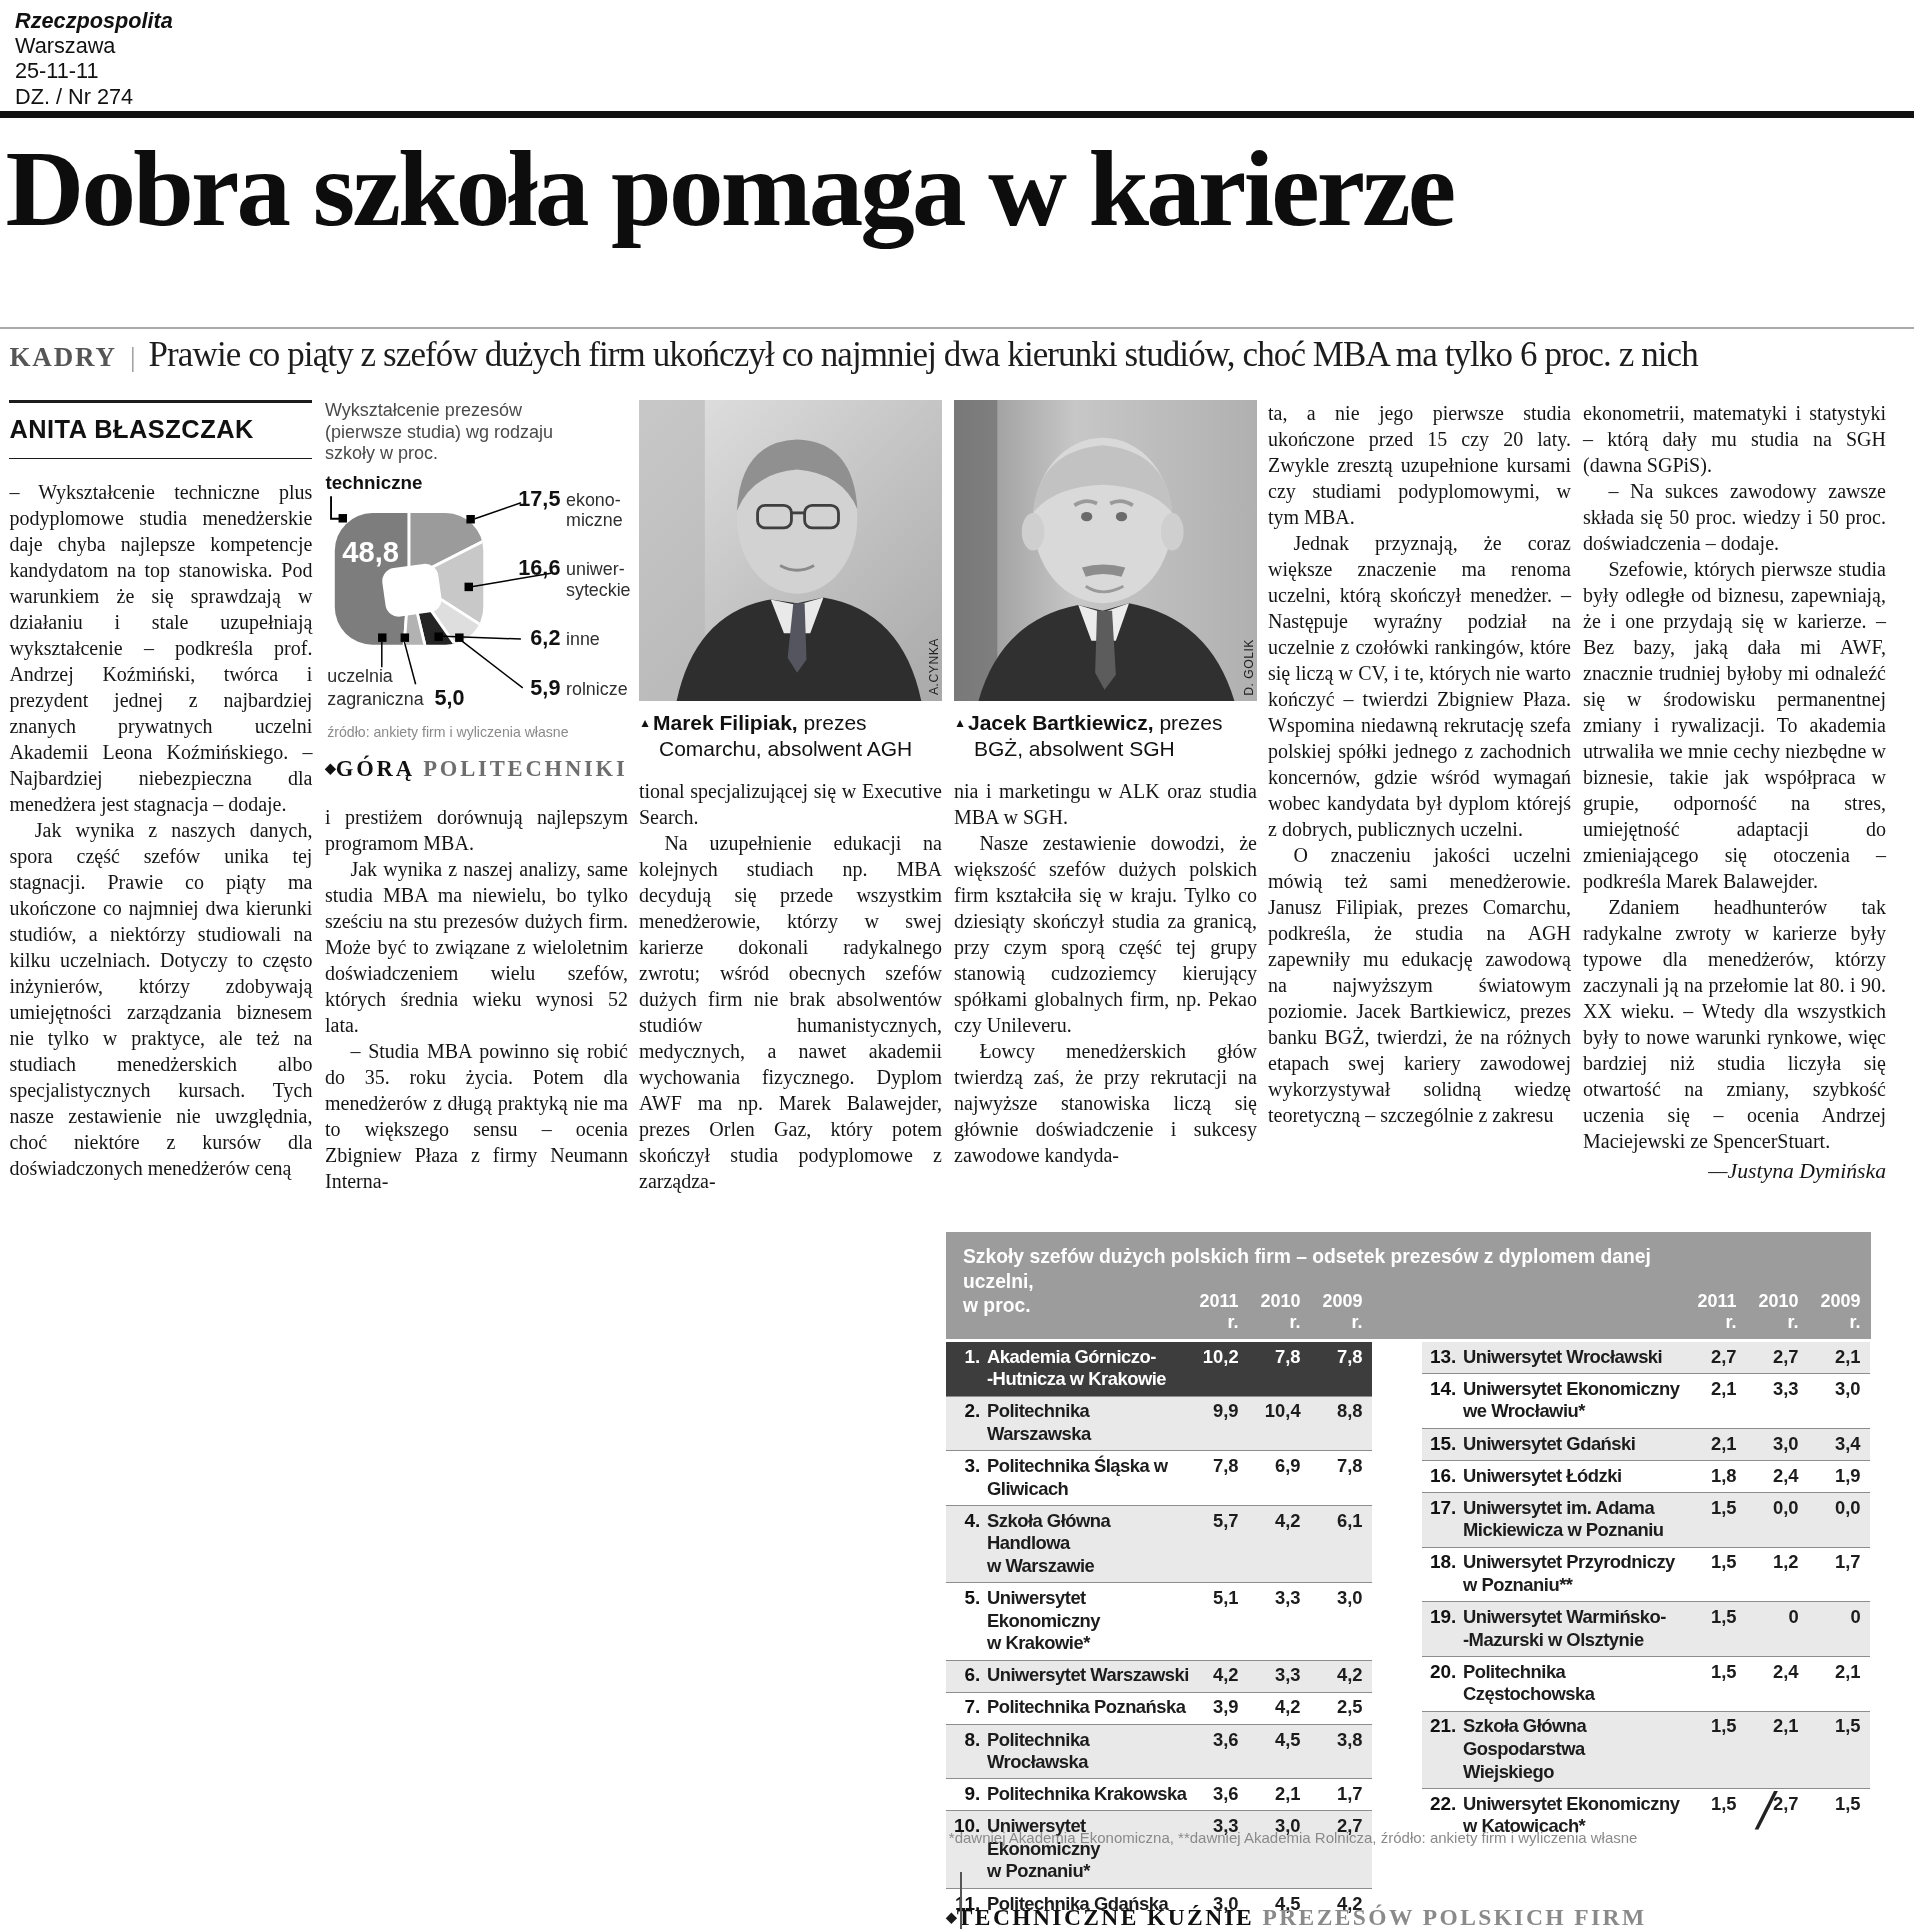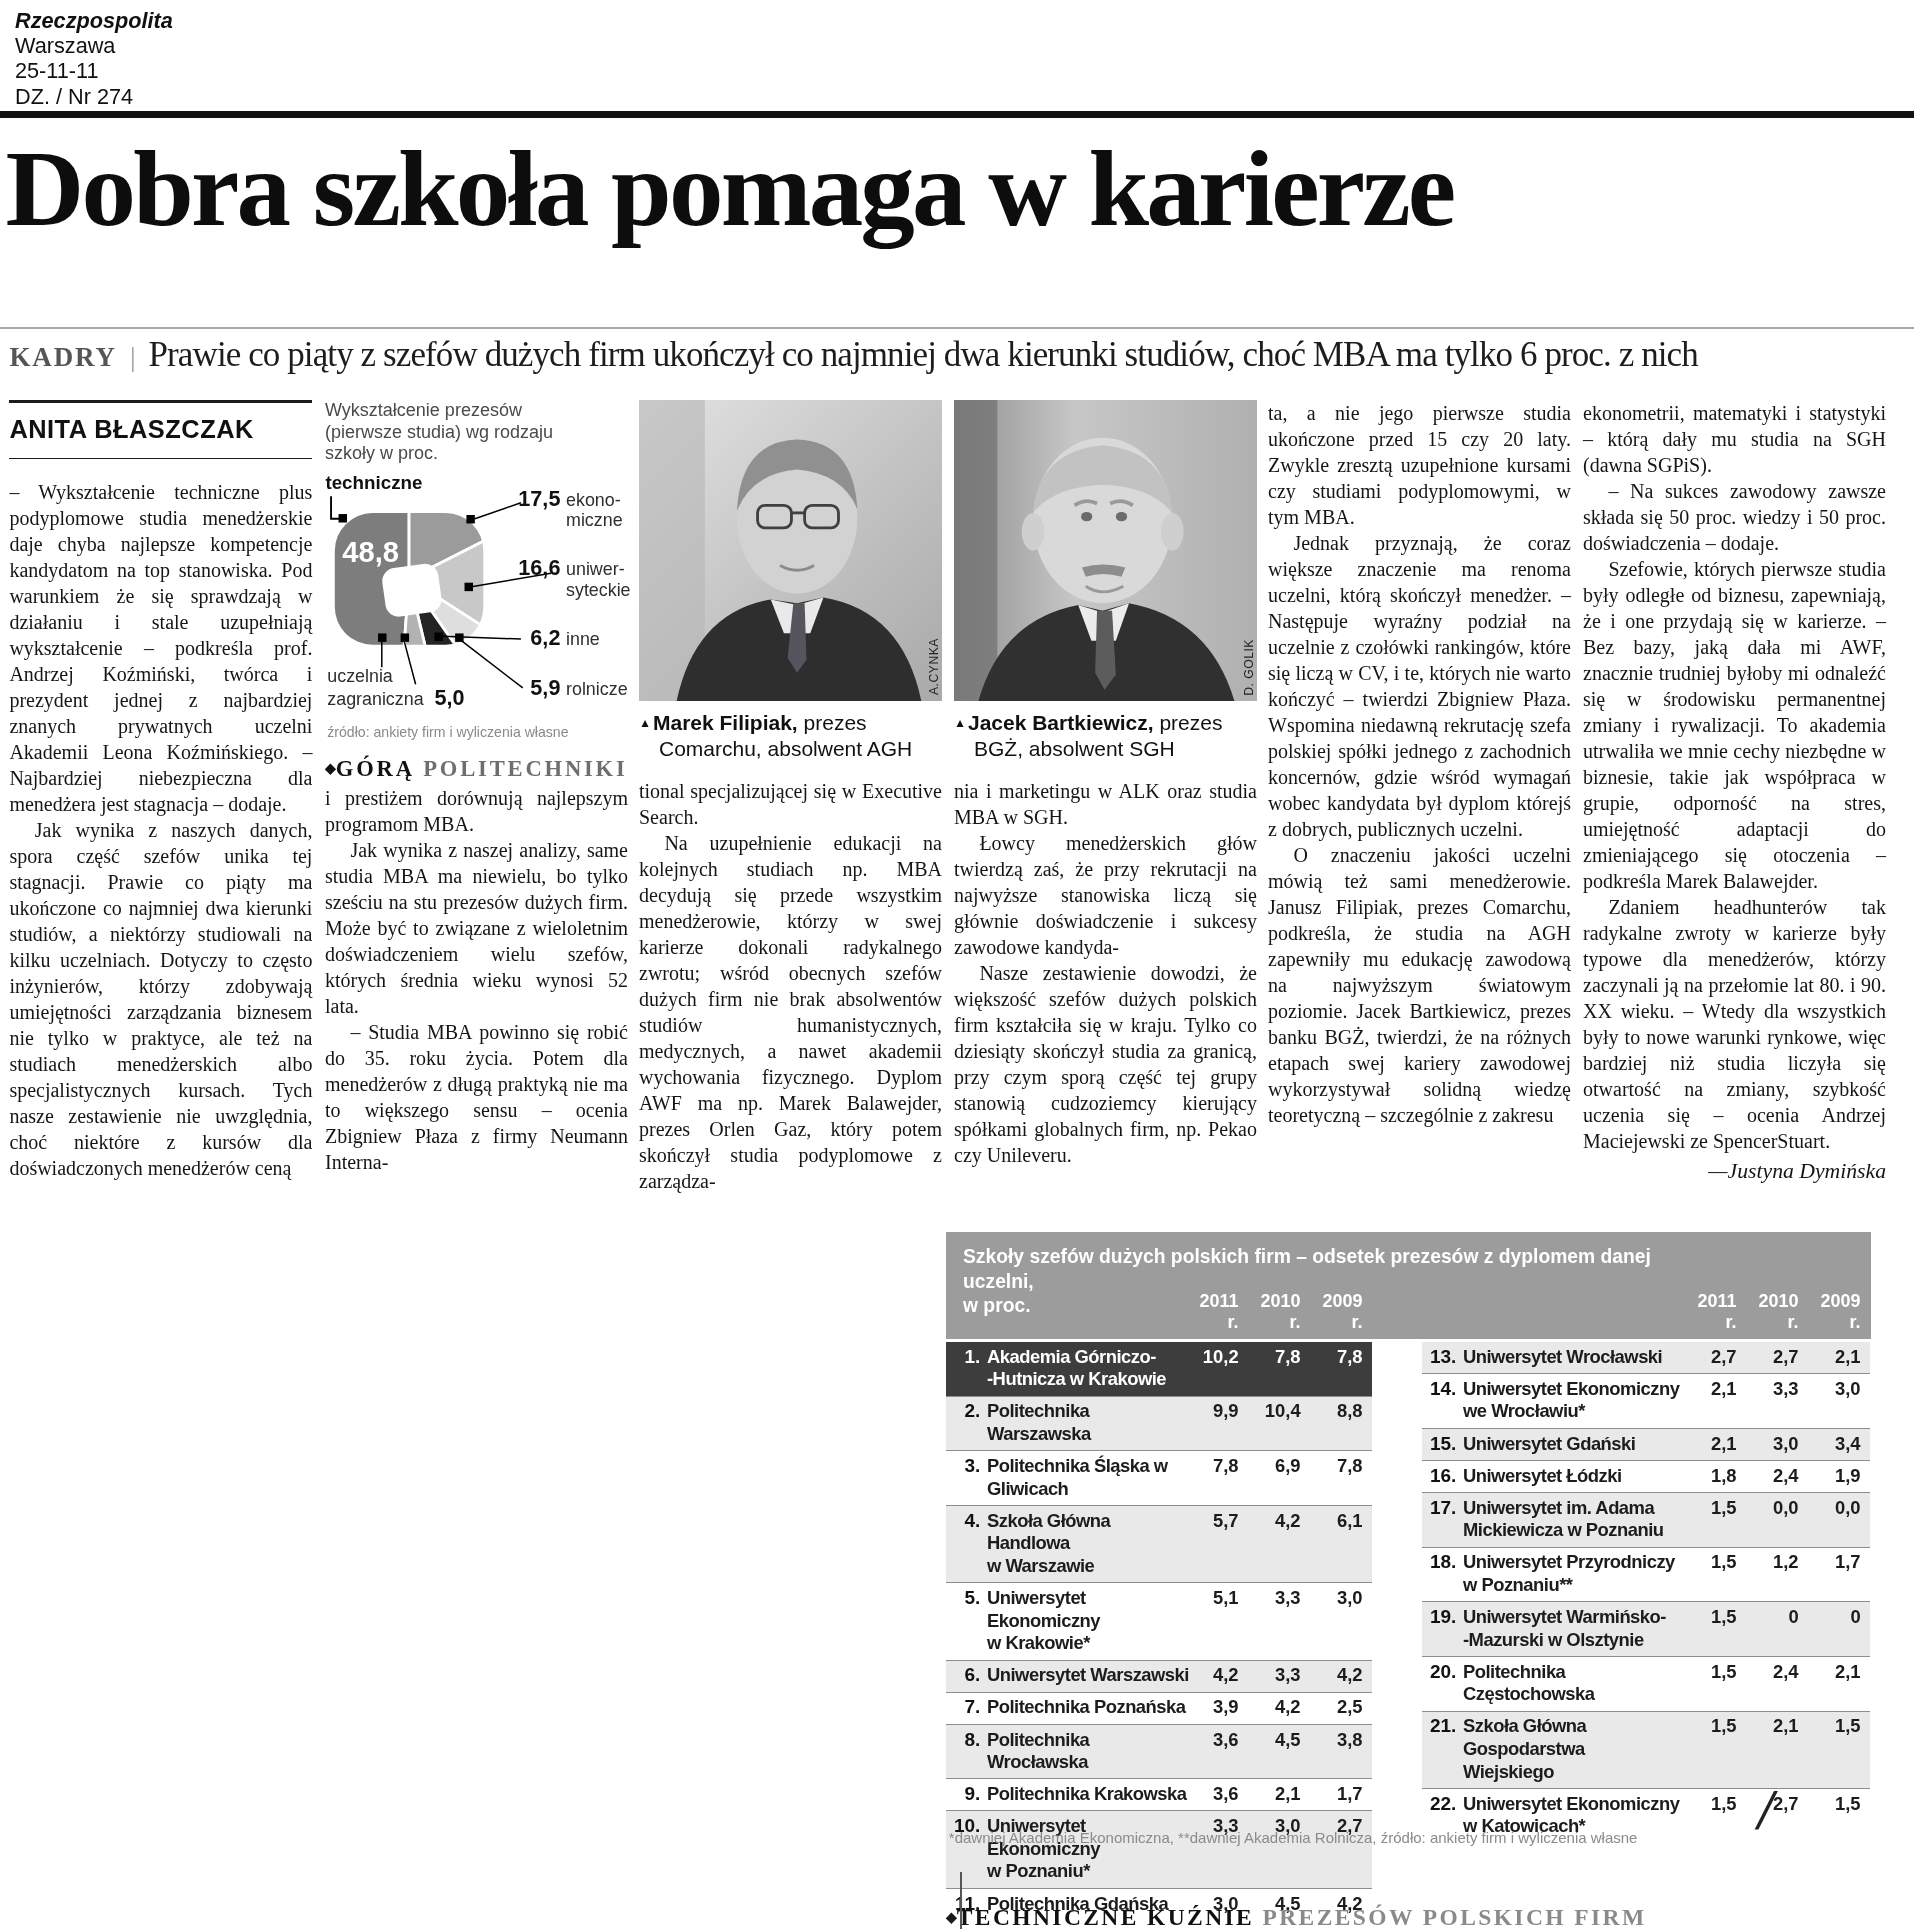--- a/index.html
+++ b/index.html
@@ -41,21 +41,21 @@
   .chart-svg { position:absolute; left:0; top:68px; overflow:visible; }
   .svg-label { font-family:"Liberation Sans",sans-serif; font-size:19px; fill:#2e2e2e; }
   .svg-label-bold { font-family:"Liberation Sans",sans-serif; font-weight:bold; font-size:20px; fill:#111; }
   .svg-value { font-family:"Liberation Sans",sans-serif; font-weight:bold; font-size:23px; fill:#111; }
   .svg-bigvalue { font-family:"Liberation Sans",sans-serif; font-weight:bold; font-size:31px; fill:#ffffff; }
   .svg-source { font-family:"Liberation Sans",sans-serif; font-size:15px; fill:#8a8a8a; }
   .section-caption { margin-top:5.6px; font-family:"Liberation Serif",serif; font-weight:bold; font-size:22.6px; letter-spacing:2.8px; }
   .section-caption .cap-marker { font-size:14px; vertical-align:2.8px; letter-spacing:0; color:#111; }
   .section-caption .cap-bold { color:#111; }
   .section-caption .cap-light { color:#6e6e6e; }
-  .col2-text { margin-top:3px; }
+  .col2-text { margin-top:22px; }
   
   .photo { position:relative; width:303px; height:301px; background:#c9c9c9; overflow:hidden; }
   .photo svg { display:block; }
   .photo-credit {
     position:absolute; right:0.9px; bottom:5.6px; writing-mode:vertical-rl; transform:rotate(180deg);
     font-family:"Liberation Sans",sans-serif; font-size:12.2px; color:#222; letter-spacing:0.5px;
   }
   .photo-caption { margin:9.4px 0 17px; font-family:"Liberation Sans",sans-serif; font-size:21px; line-height:25.4px; color:#111; }
   .photo-caption .pc-marker { font-size:12.2px; vertical-align:3.8px; margin-right:1.9px; }
   .photo-caption .pc-name { font-weight:bold; }
@@ -247,22 +247,22 @@
         <path d="M152 224 L168 224 L172 292 L160 308 L150 290 Z" fill="#5c5c5c"></path>
       </svg>
       <span class="photo-credit">D. GOLIK</span>
     </div>
     <div class="photo-caption">
       <span class="pc-marker">▲</span><span class="pc-name">Jacek Bartkiewicz,</span> <span>prezes</span>
       <div class="pc-line2">BGŻ, absolwent SGH</div>
     </div>
     <div class="body-text">
         <p>nia i marketingu w ALK oraz studia MBA w SGH.</p>
+        <p class="indent">Nasze zestawienie dowodzi, że większość szefów dużych polskich firm kształciła się w kraju. Tylko co dziesiąty skończył studia za granicą, przy czym sporą część tej grupy stanowią cudzoziemcy kierujący spółkami globalnych firm, np. Pekao czy Unileveru.</p>
         <p class="indent">Łowcy menedżerskich głów twierdzą zaś, że przy rekrutacji na najwyższe stanowiska liczą się głównie doświadczenie i sukcesy zawodowe kandyda-</p>
-        <p class="indent">Nasze zestawienie dowodzi, że większość szefów dużych polskich firm kształciła się w kraju. Tylko co dziesiąty skończył studia za granicą, przy czym sporą część tej grupy stanowią cudzoziemcy kierujący spółkami globalnych firm, np. Pekao czy Unileveru.</p>
       </div>
   </div>
 
   <div class="col" id="col5">
     <div class="body-text">
         <p>ta, a nie jego pierwsze studia ukończone przed 15 czy 20 laty. Zwykle zresztą uzupełnione kursami czy studiami podyplomowymi, w tym MBA.</p>
         <p class="indent">Jednak przyznają, że coraz większe znaczenie ma renoma uczelni, którą skończył menedżer. – Następuje wyraźny podział na uczelnie z czołówki rankingów, które się liczą w CV, i te, których nie warto kończyć – twierdzi Zbigniew Płaza. Wspomina niedawną rekrutację szefa polskiej spółki jednego z zachodnich koncernów, gdzie wśród wymagań wobec kandydata był dyplom którejś z dobrych, publicznych uczelni.</p>
         <p class="indent">O znaczeniu jakości uczelni mówią też sami menedżerowie. Janusz Filipiak, prezes Comarchu, podkreśla, że studia na AGH zapewniły mu edukację zawodową na najwyższym światowym poziomie. Jacek Bartkiewicz, prezes banku BGŻ, twierdzi, że na różnych etapach swej kariery zawodowej wykorzystywał solidną wiedzę teoretyczną – szczególnie z zakresu</p>
       </div>
   </div>

